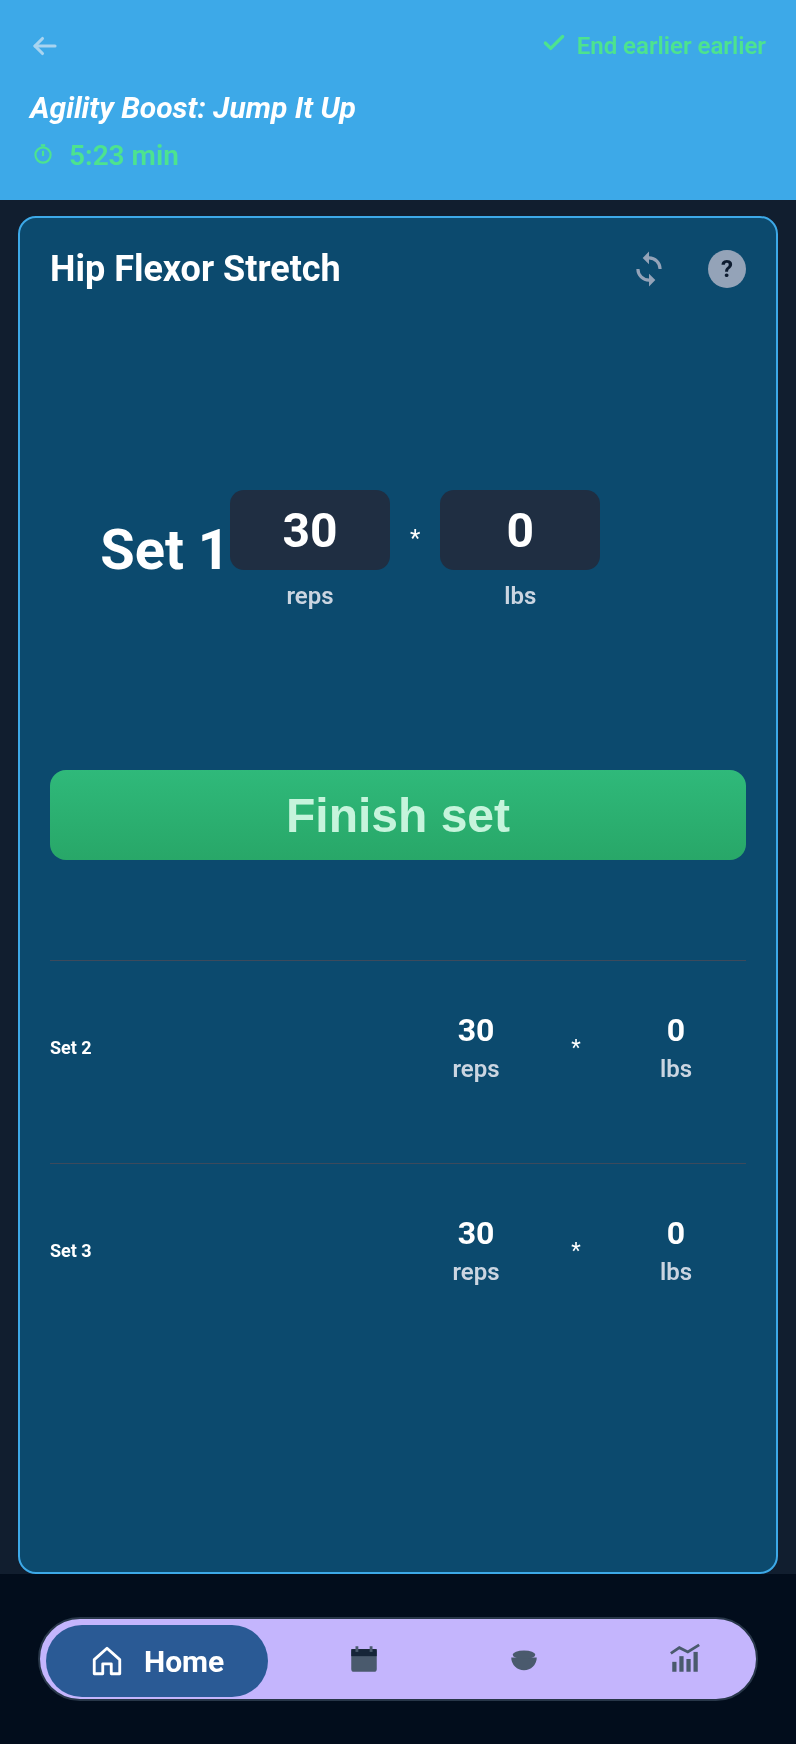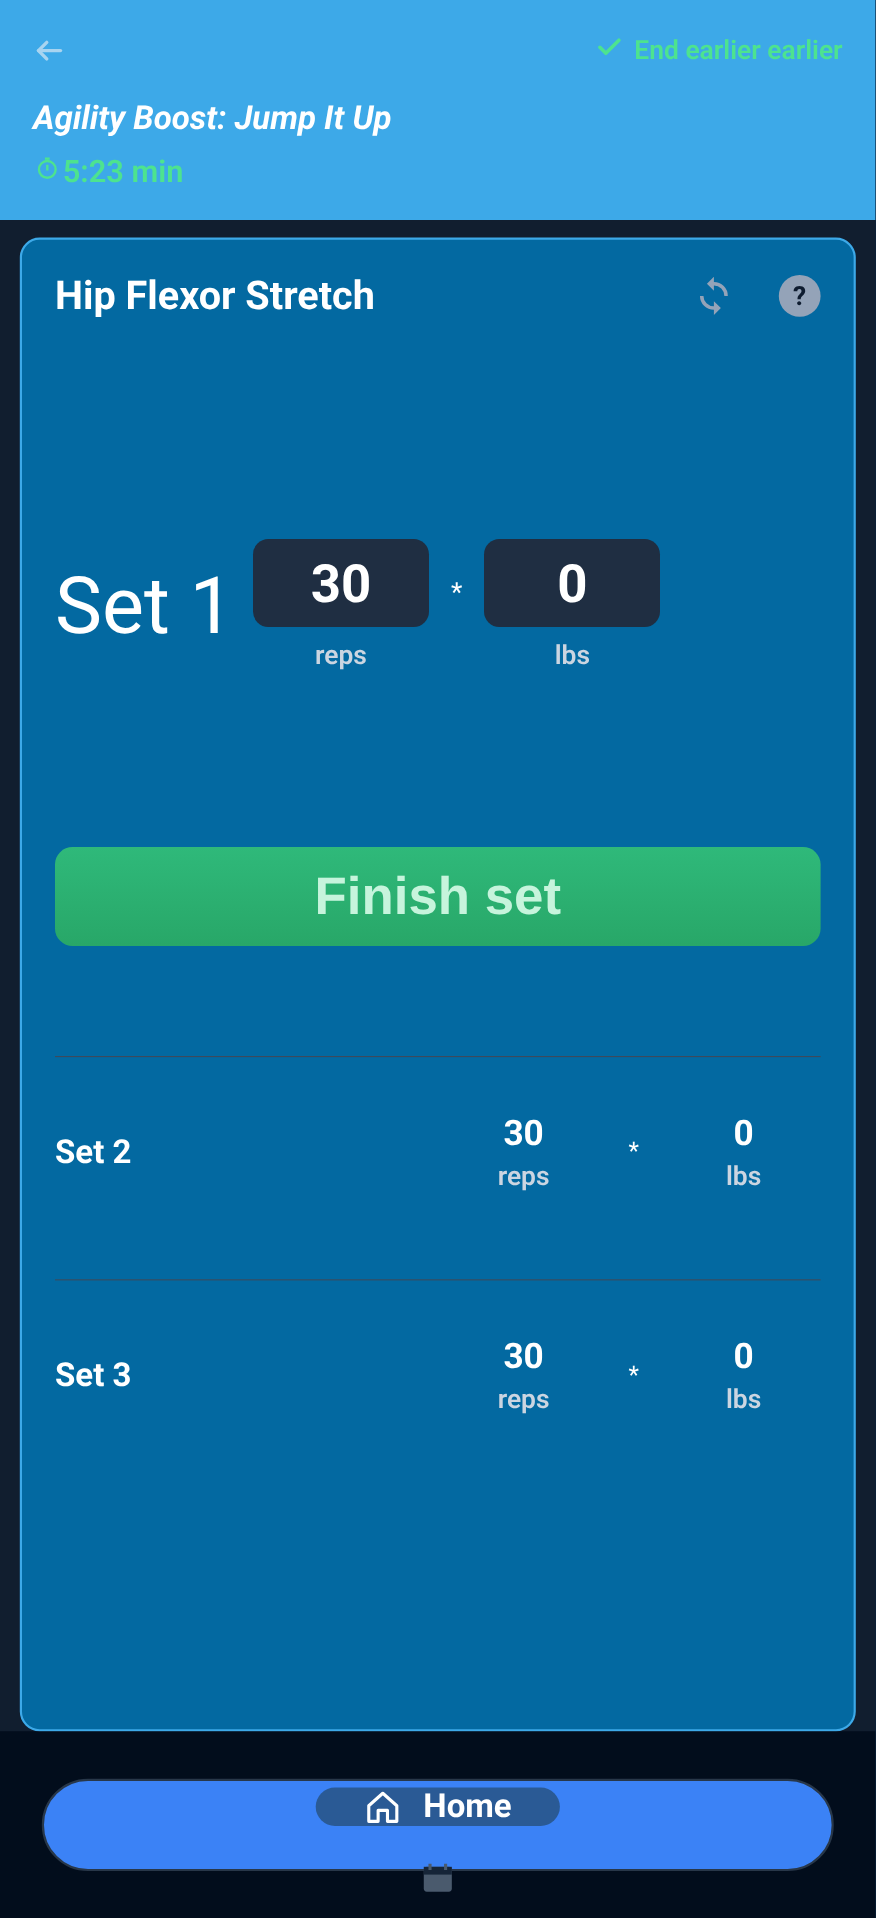--- a/index.html
+++ b/index.html
@@ -41,36 +41,36 @@
   .check-icon svg { width: 26px; height: 26px; }
   .workout-title {
     color: #ffffff;
     font-size: 30px;
     font-weight: 700;
     margin-bottom: 14px;
     font-style: italic;
   }
   .timer-row {
     display: flex;
-    align-items: center;
-    gap: 1px;
+    align-items: flex-end;
+    gap: 13px;
   }
   .stopwatch-icon svg { width: 26px; height: 26px; fill: #4de38f; }
   .timer-text {
     color: #4de38f;
     font-size: 28px;
     font-weight: 600;
   }
   .content {
     background: #111e2f;
     padding: 16px 18px 0 18px;
     height: calc(100% - 200px - 170px);
   }
   .card {
-    background: #0369a1;
+    background: #0c4a6e;
     border: 2px solid #3da9e8;
     border-radius: 18px;
     padding: 30px 30px 60px 30px;
     height: 100%;
     display: flex;
     flex-direction: column;
   }
   .card-header {
     display: flex;
     justify-content: space-between;
@@ -95,23 +95,24 @@
     font-weight: 700; font-size: 24px; color: #0e1c30;
   }
   .current-set {
     margin-top: 200px;
     display: flex;
     align-items: center;
     gap: 0;
   }
   .set-label-big {
     color: #ffffff;
-    font-size: 72px;
-    font-weight: 400;
+    font-size: 56px;
+    font-weight: 700;
     width: 180px;
+    text-align: right;
   }
   .value-box {
     background: #1f2e42;
     border-radius: 14px;
     width: 160px;
     height: 80px;
     display: flex;
     align-items: center;
     justify-content: center;
   }
@@ -153,21 +154,21 @@
     background: #3d4a5c;
     margin: 50px 0 40px 0;
   }
   .other-set {
     display: flex;
     align-items: center;
     padding: 10px 0 30px 0;
   }
   .set-label-sm {
     color: #ffffff;
-    font-size: 30px;
+    font-size: 18px;
     font-weight: 700;
     width: 200px;
   }
   .other-val {
     color: #ffffff;
     font-size: 32px;
     font-weight: 700;
     text-align: center;
   }
   .other-unit {
@@ -183,30 +184,28 @@
   }
   .bottom-area {
     background: #020d1c;
     height: 170px;
     display: flex;
     align-items: center;
     justify-content: center;
     padding: 0 38px;
   }
   .nav-pill {
-    background: #3b82f6;
+    background: #c4b5fd;
     border: 2px solid #283749;
     border-radius: 60px;
     height: 84px;
     width: 100%;
     display: flex;
-    align-items: center;
     padding: 6px;
     gap: 30px;
-    flex-direction: column;
   }
   .nav-active {
     background: #2a5a95;
     border-radius: 54px;
     height: 72px;
     display: flex;
     align-items: center;
     justify-content: center;
     gap: 20px;
     padding: 0 44px;

